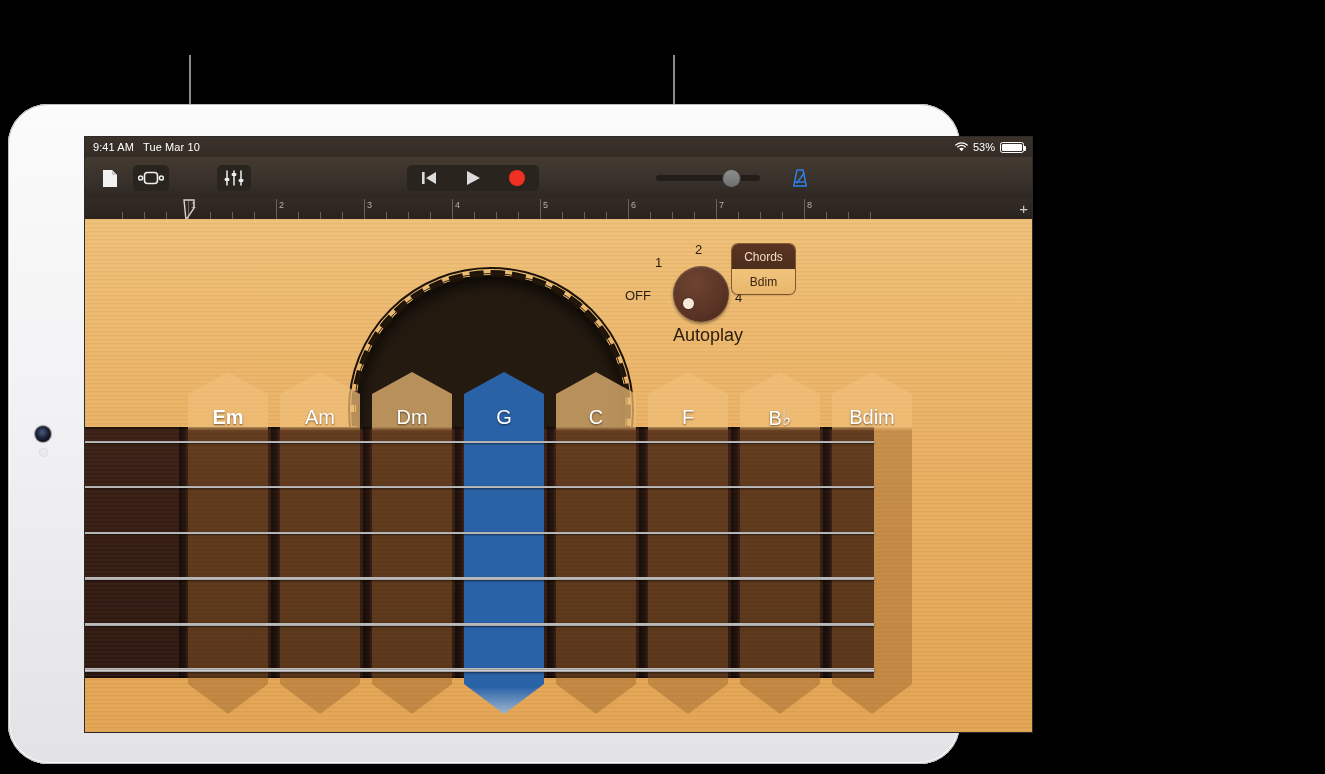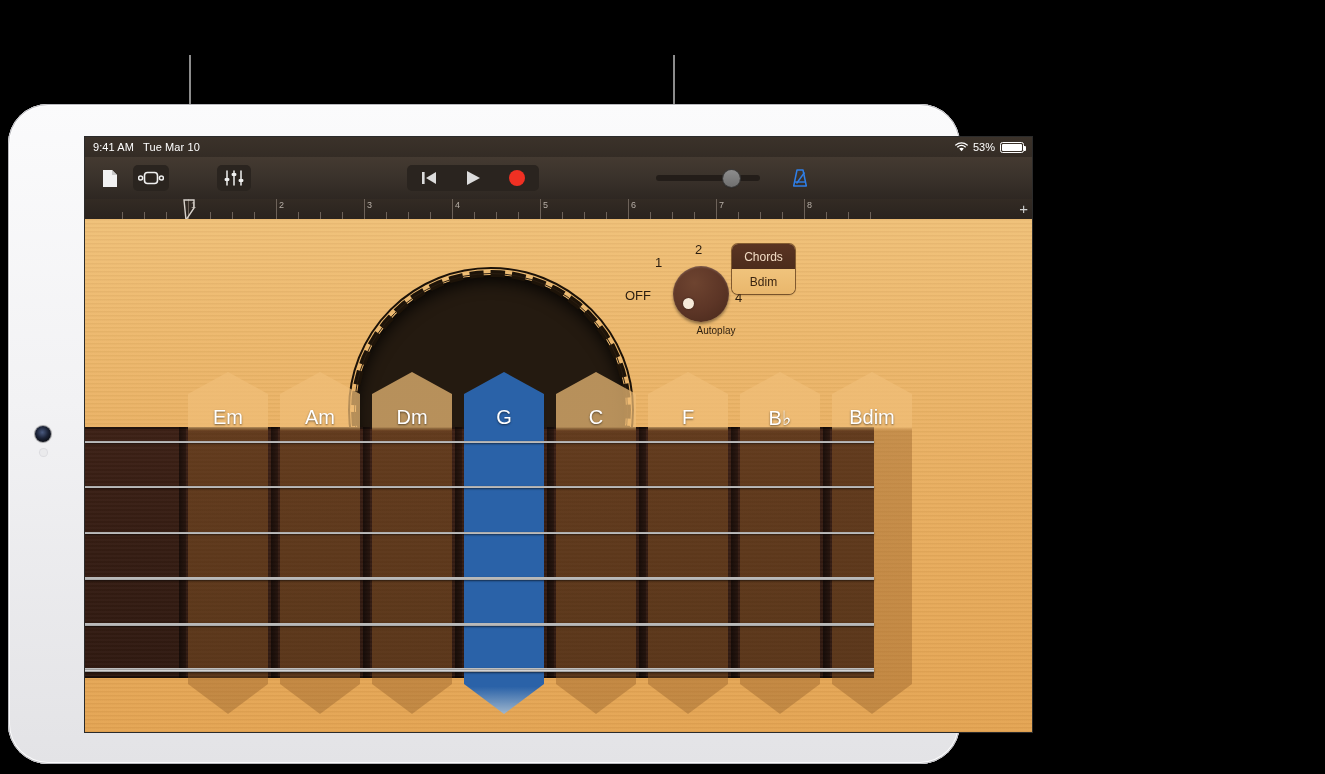--- a/index.html
+++ b/index.html
@@ -104,22 +104,22 @@
   
   .knob-wrap{ position:absolute; left:540px; top:20px; width:170px; height:110px; }
   .knob{ position:absolute; left:48px; top:27px; width:56px; height:56px;
        border-radius:50%;
        background:radial-gradient(circle at 38% 30%, #6e4430 0%, #5c3526 55%, #47281b 100%);
        box-shadow:0 2px 3px rgba(0,0,0,.4), inset 0 1px 2px rgba(255,255,255,.18); }
   .knob-dot{ position:absolute; left:10px; top:32px; width:11px; height:11px;
        border-radius:50%; background:#f6ead9;
        box-shadow:0 0 2px rgba(0,0,0,.5); }
   .knob-lbl{ position:absolute; color:#2b1d0f; font-size:13px; }
-  .knob-title{ position:absolute; left:16px; top:86px; width:150px; text-align:center;
-       color:#2b1d0f; font-size:10px; }
+  .knob-title{ position:absolute; left:8px; top:86px; width:150px; text-align:center;
+       color:#2b1d0f; font-size:18px; }
 
   
   .switch{ position:absolute; left:608px; top:25px; width:63px; height:50px;
        border-radius:6px; overflow:hidden;
        box-shadow:0 0 0 1px rgba(80,45,15,.65), 0 1px 2px rgba(0,0,0,.25);margin-left:39px; }
   .sw-row{ height:25px; display:flex; align-items:center; justify-content:center;
        font-size:12px; }
   .sw-on{ background:linear-gradient(180deg,#5a3422,#4c2c1c); color:#f2dcc4; }
   .sw-off{ background:linear-gradient(180deg,#f0c37c,#e9b76c); color:#3a2410; }
 
@@ -451,21 +451,21 @@
           </div>
         <div id="strings">
             <div class="string" style="top: 222px; height: 1.5px;"></div>
             <div class="string" style="top: 267.4px; height: 2px;"></div>
             <div class="string" style="top: 312.8px; height: 2.6px;"></div>
             <div class="string" style="top: 358.2px; height: 3.2px;"></div>
             <div class="string" style="top: 403.6px; height: 3.7px;"></div>
             <div class="string" style="top: 449px; height: 4.3px;"></div>
           </div>
         <div id="chord-labels">
-            <div class="chord-lbl" style="left: 103px; width: 80px; top: 187px;">Em</div>
+            <div class="chord-lbl" style="left: 103px; width: 80px; top: 187px; font-weight: bold;">Em</div>
             <div class="chord-lbl" style="left: 195px; width: 80px; top: 187px;">Am</div>
             <div class="chord-lbl" style="left: 287px; width: 80px; top: 187px;">Dm</div>
             <div class="chord-lbl" style="left: 379px; width: 80px; top: 187px;">G</div>
             <div class="chord-lbl" style="left: 471px; width: 80px; top: 187px;">C</div>
             <div class="chord-lbl" style="left: 563px; width: 80px; top: 187px;">F</div>
             <div class="chord-lbl" style="left: 655px; width: 80px; top: 187px;">B♭</div>
             <div class="chord-lbl" style="left: 747px; width: 80px; top: 187px;">Bdim</div>
           </div>
       </div>
 

